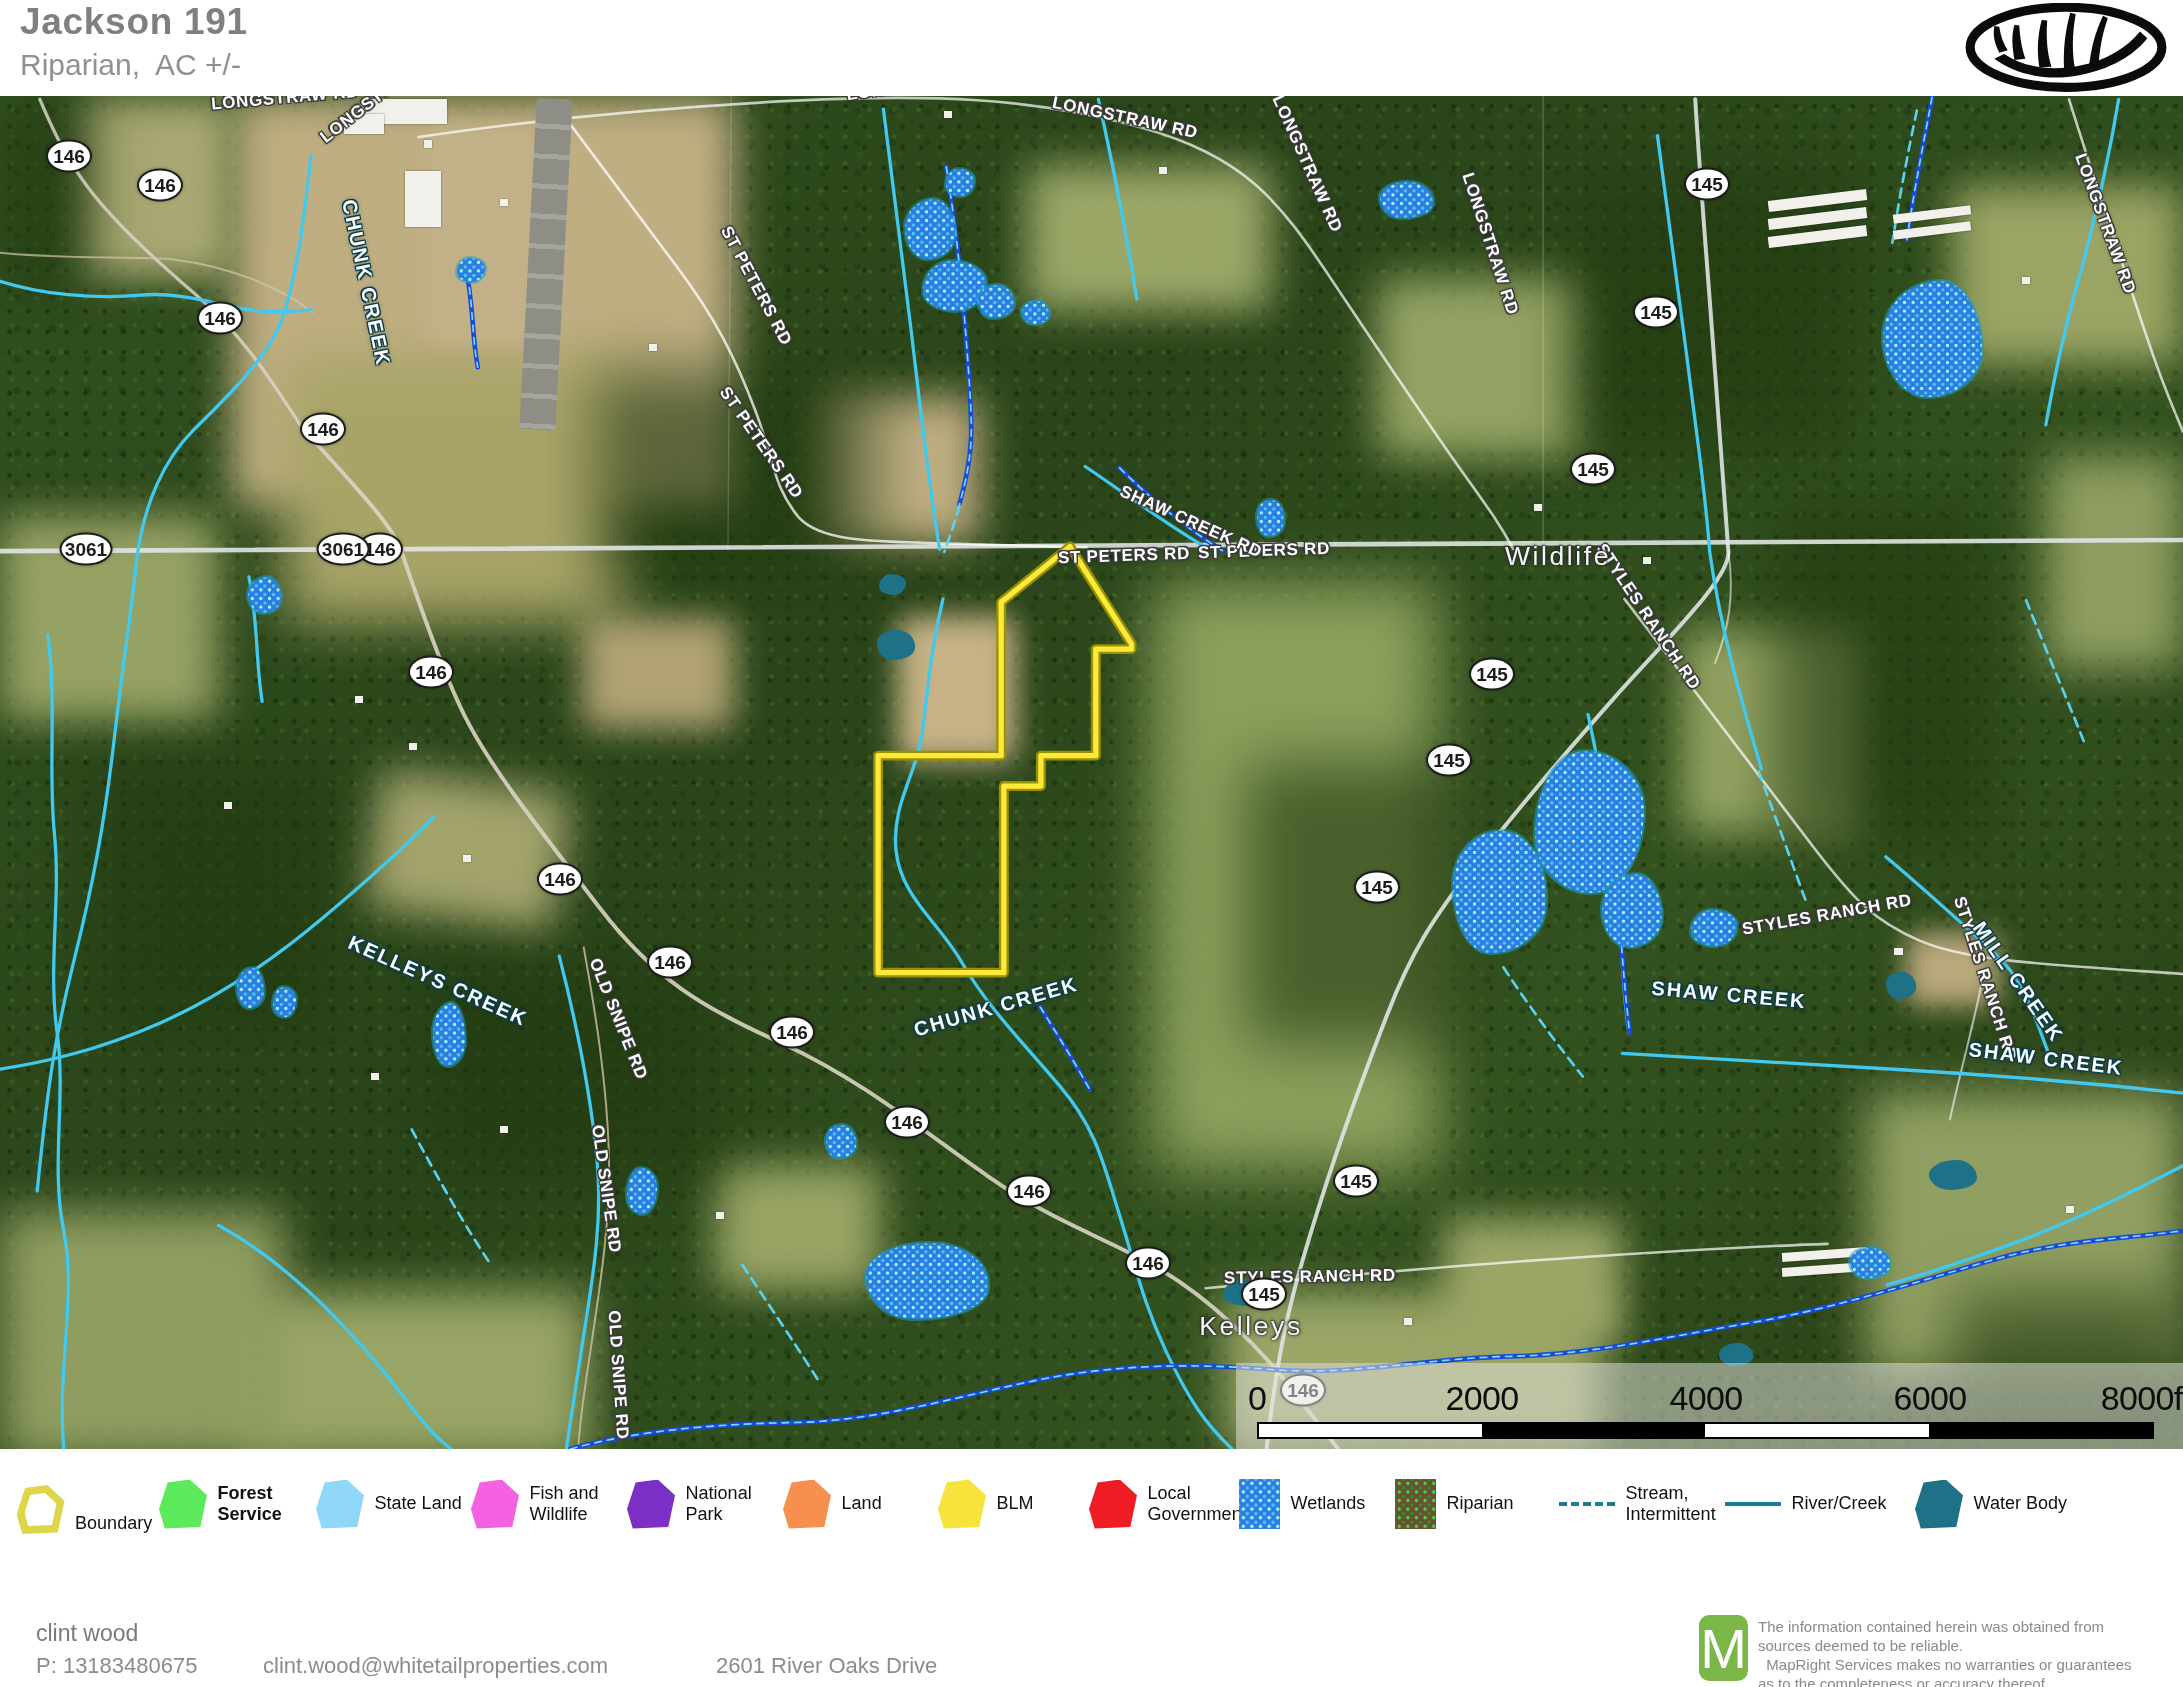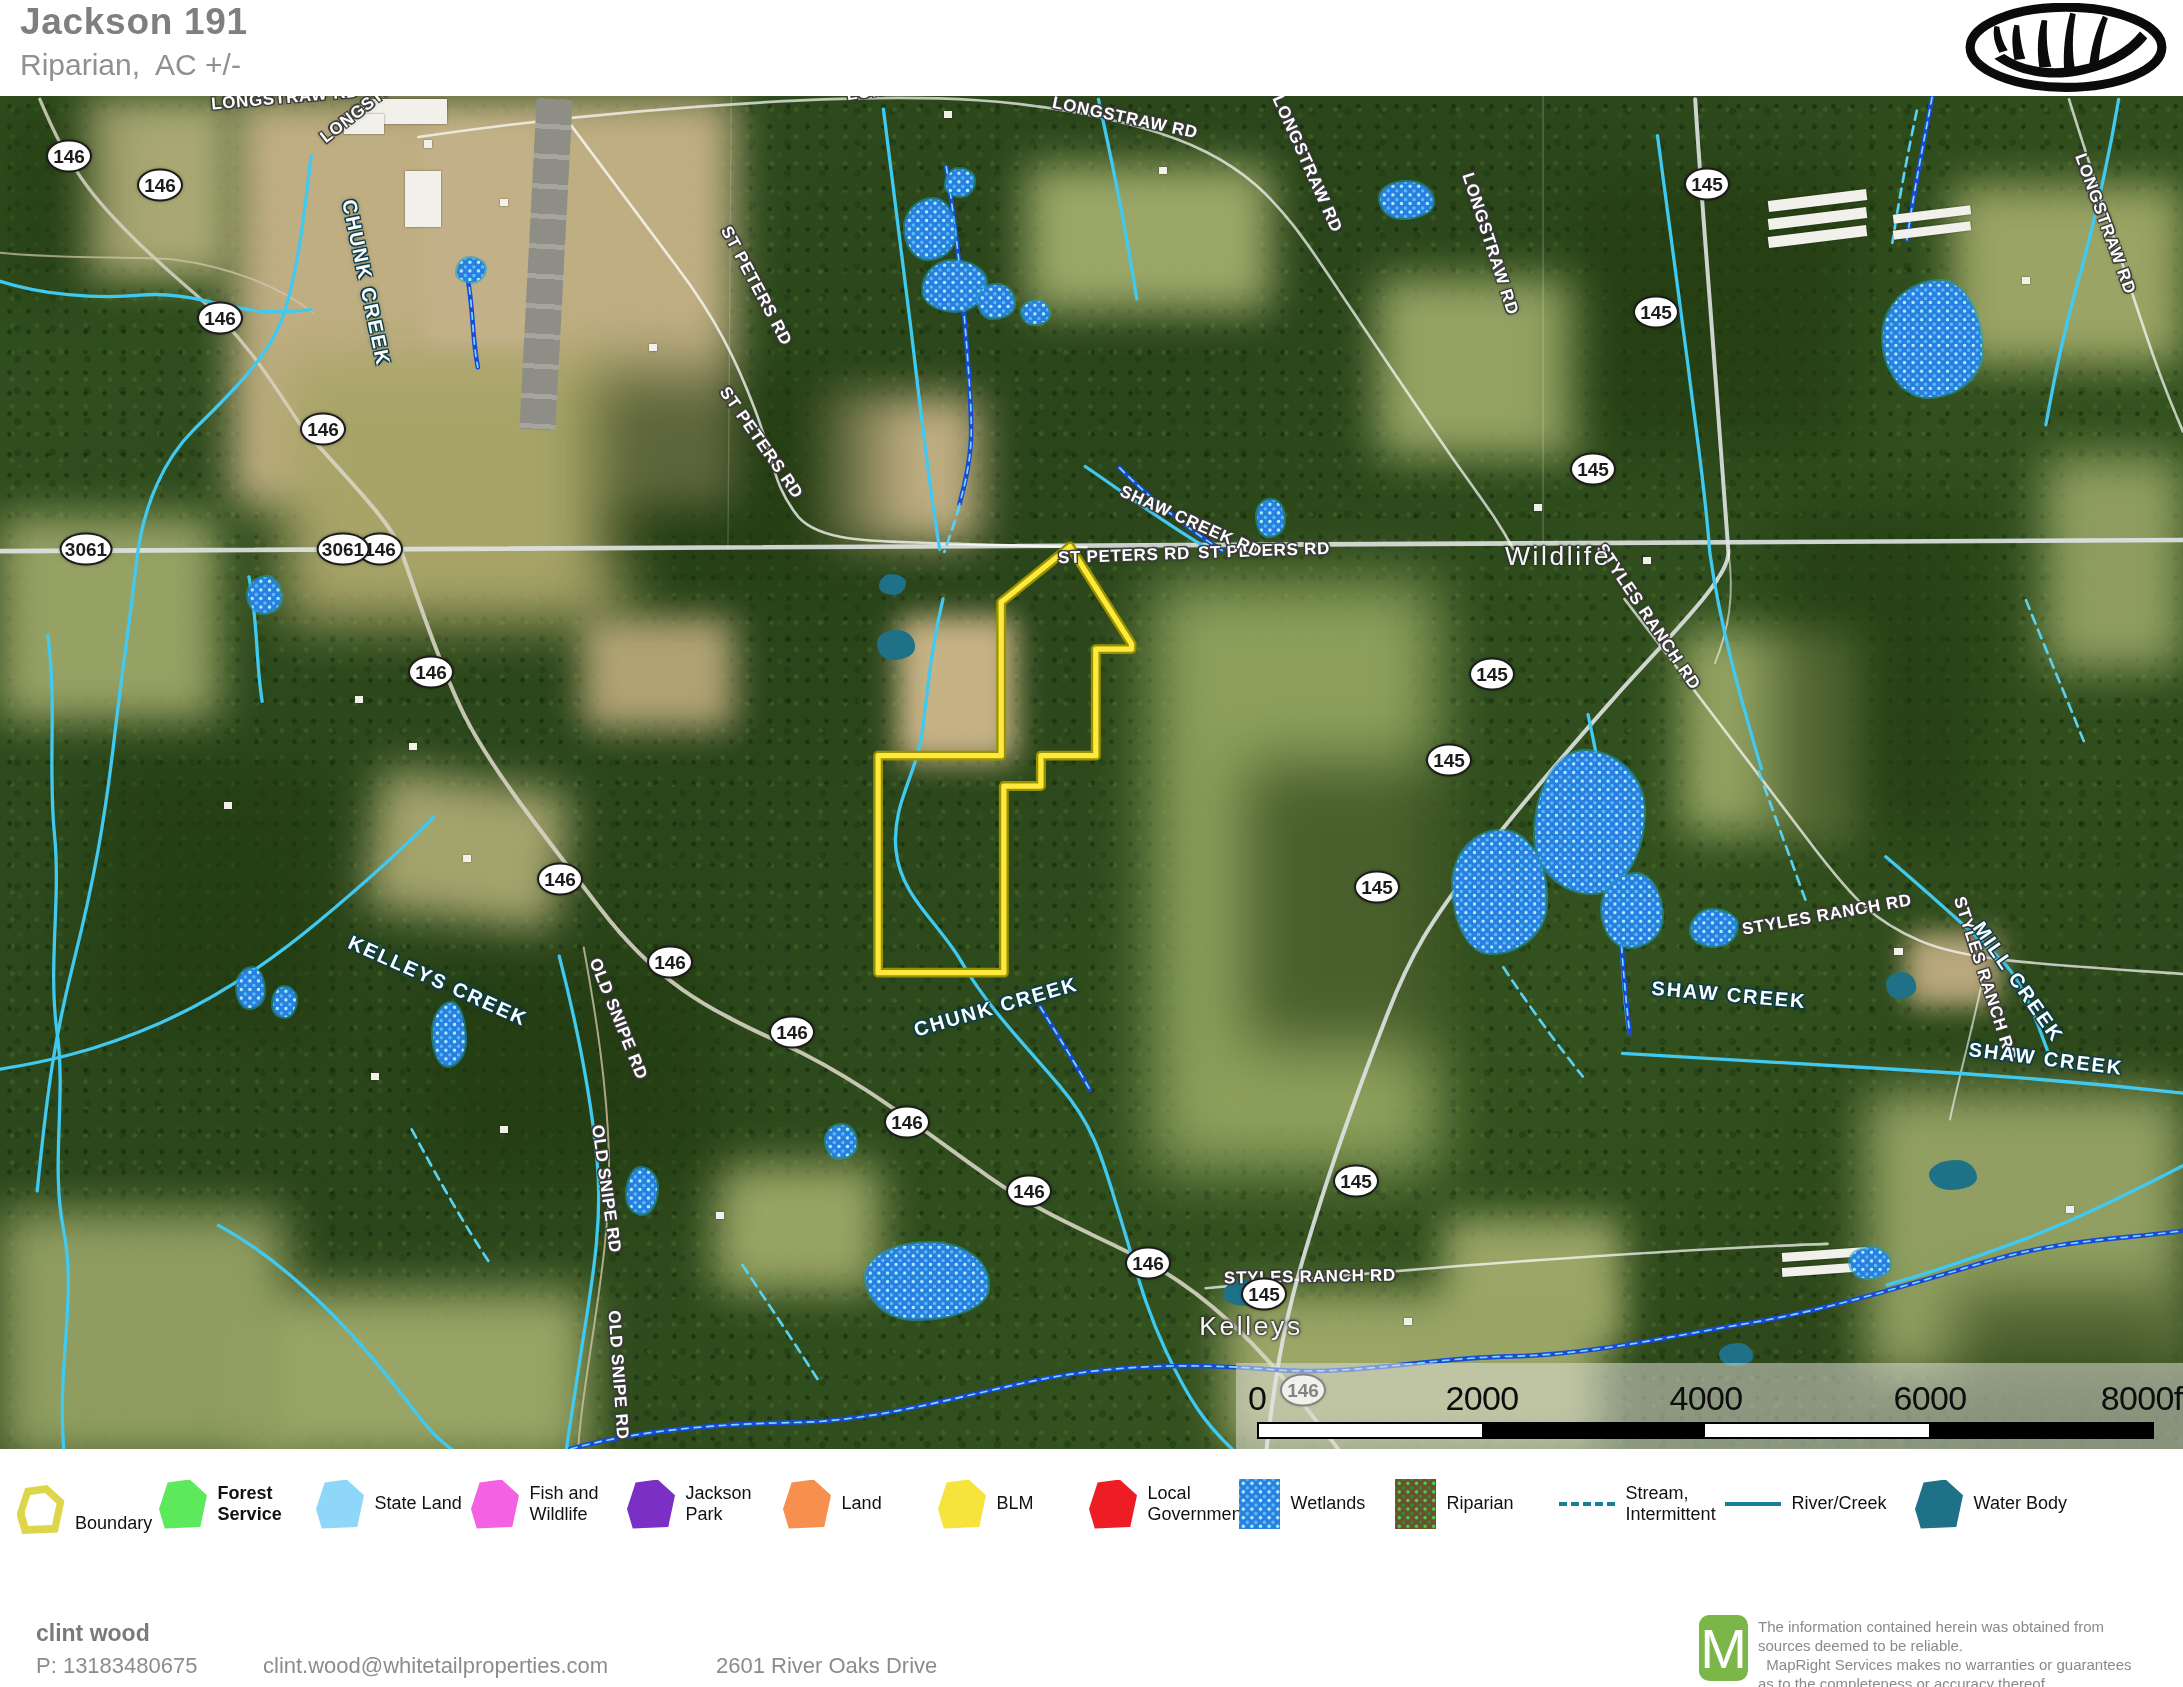--- a/index.html
+++ b/index.html
@@ -52,21 +52,21 @@
   .lg-label{margin-left:10.6px;font-size:18px;color:#111;line-height:1.18;white-space:pre-line;}
   .lg-poly{width:48px;height:49px;clip-path:polygon(18% 6%,64% 0%,100% 32%,86% 97%,12% 100%,0% 60%);position:relative;flex:none;}
   .lg-poly .inner{position:absolute;left:8px;top:8px;right:8px;bottom:8px;background:#fff;
       clip-path:polygon(18% 6%,64% 0%,100% 32%,86% 97%,12% 100%,0% 60%);}
   .lg-rect{width:41px;height:50px;flex:none;}
   .lg-wet{background-color:#2b7de0;background-image:radial-gradient(circle,#a5f2ff 1.6px,transparent 2.1px),radial-gradient(circle,#4fc3ff 1.6px,transparent 2.1px);background-size:8.6px 8.6px;background-position:0 0,4px 4.6px;}
   .lg-rip{background-color:#6b4f2e;background-image:radial-gradient(circle,#46d24d 1.6px,transparent 2.1px),radial-gradient(circle,#2e8f35 1.6px,transparent 2.1px);background-size:8.6px 8.6px;background-position:0 0,4px 4.6px;}
   .lg-dash{width:56px;height:0;border-top:4.6px dashed #1a7f96;flex:none;}
   .lg-line{width:56px;height:4.6px;background:#1a7f96;flex:none;}
   
-  .ft-name{position:absolute;left:36px;top:1620px;font-size:23px;font-weight:700;color:#7a7a7a;}
+  .ft-name{position:absolute;left:36px;top:1620px;font-size:23px;font-weight:400;color:#7a7a7a;}
   .ft-item{position:absolute;top:1653px;font-size:22px;color:#8c8c8c;}
   .ft-mlogo{position:absolute;left:1699px;top:1615px;width:49px;height:66px;background:#7ab648;border-radius:10.6px;
       display:flex;align-items:center;justify-content:center;color:#fff;font-size:56px;font-weight:400;
       font-family:"Liberation Sans",sans-serif;}
   .ft-disc{position:absolute;left:1758px;top:1617px;width:424px;font-size:15px;line-height:19px;color:#8a8a8a;white-space:pre;}
 </style>
 </head>
 <body>
 
 <div class="page">
@@ -306,21 +306,21 @@
         <div class="lg-poly" style="background: rgb(142, 215, 248);"></div>
         <div class="lg-label">State Land</div>
       </div>
       <div class="lg-item" style="left: 471px;">
         <div class="lg-poly" style="background: rgb(245, 97, 227);"></div>
         <div class="lg-label">Fish and
 Wildlife</div>
       </div>
       <div class="lg-item" style="left: 627px;">
         <div class="lg-poly" style="background: rgb(123, 47, 196);"></div>
-        <div class="lg-label">Jackson
+        <div class="lg-label">National
 Park</div>
       </div>
       <div class="lg-item" style="left: 783px;">
         <div class="lg-poly" style="background: rgb(247, 143, 78);"></div>
         <div class="lg-label">Land</div>
       </div>
       <div class="lg-item" style="left: 938px;">
         <div class="lg-poly" style="background: rgb(246, 227, 60);"></div>
         <div class="lg-label">BLM</div>
       </div>

